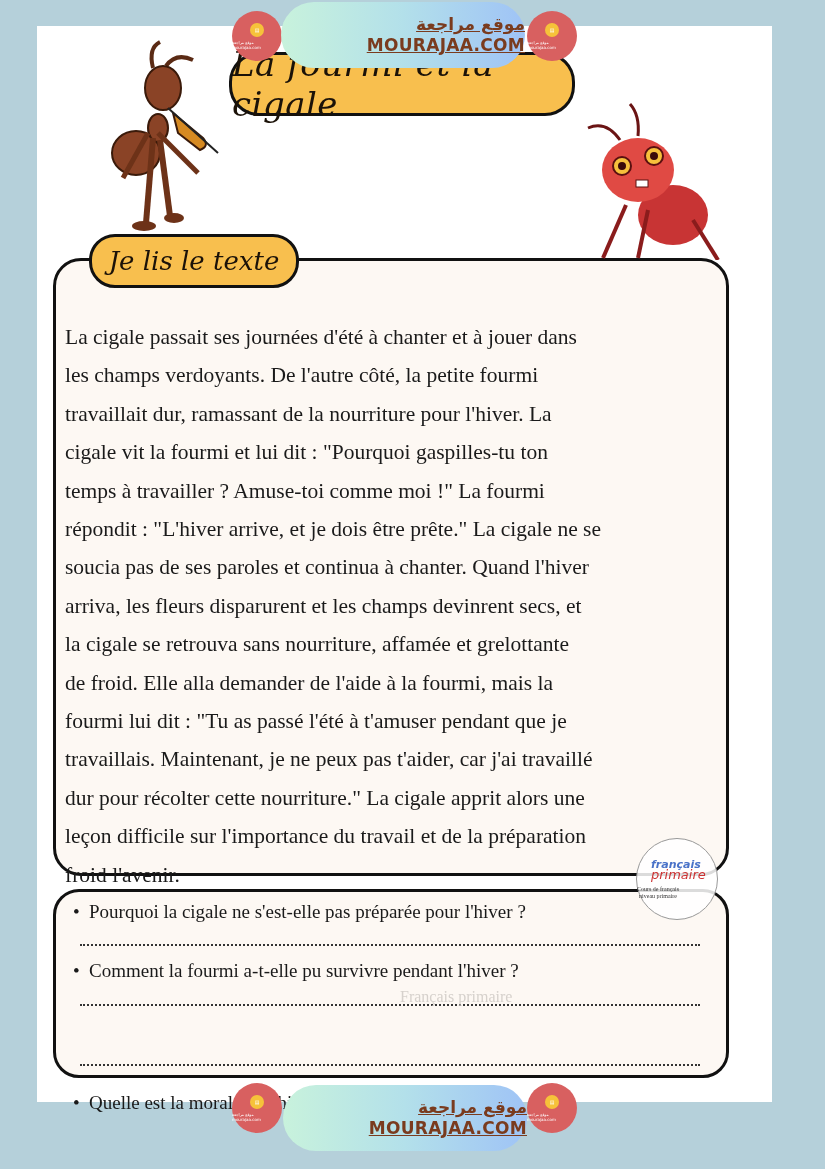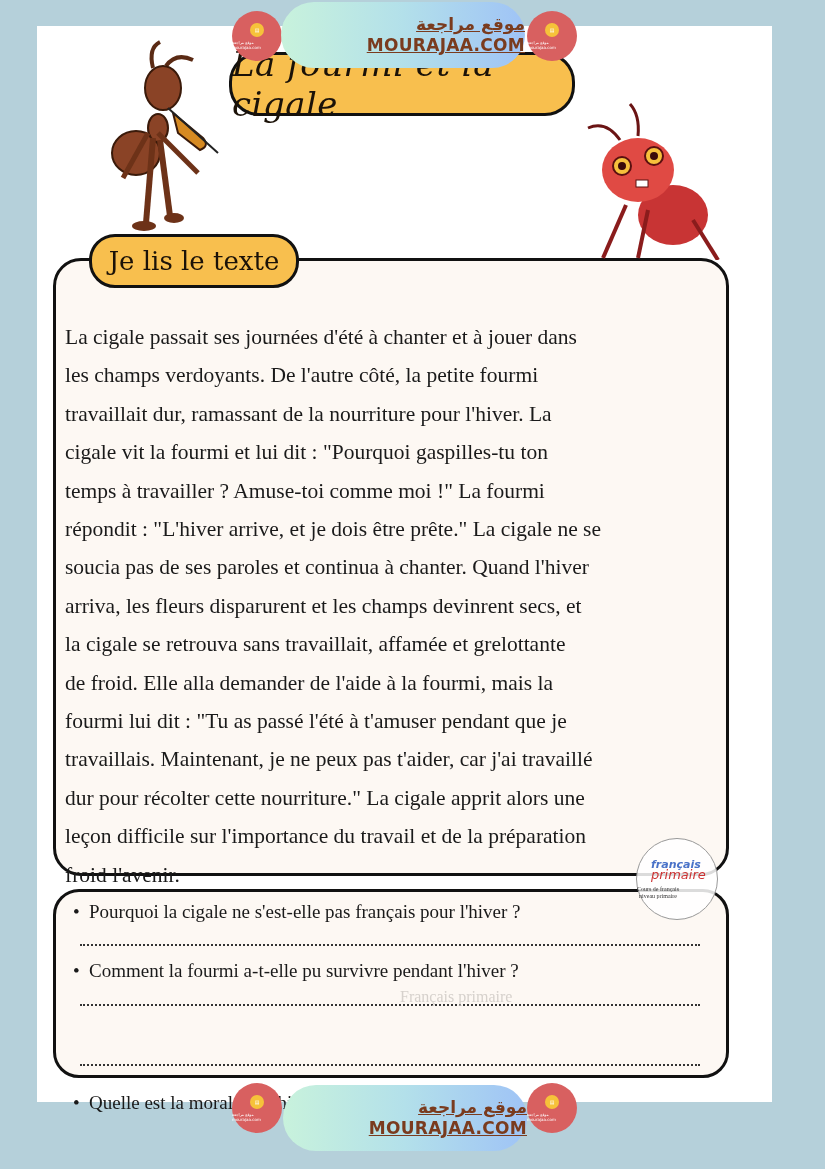--- a/index.html
+++ b/index.html
@@ -51,21 +51,21 @@
   .read-box {
     position:absolute; left:53px; top:258px; width:670px; height:612px;
     background:#fdf8f3; border:3px solid #111; border-radius:28px;
   }
   .section-pill {
     position:absolute; left:89px; top:234px; width:204px; height:48px;
     background:#f8bf4e; border:3px solid #111; border-radius:26px;
     display:flex; align-items:center; justify-content:center; z-index:2;
   }
   .section-pill span {
-    font-family:"DejaVu Serif", serif; font-size:26px; color:#1b1208;
+    font-family:"DejaVu Serif", serif; font-style:italic; font-size:26px; color:#1b1208;
   }
   .story {
     position:absolute; left:65px; top:285px; width:660px;
     font-family:"Liberation Serif", serif; font-size:21.5px; line-height:38.4px; color:#1a1a1a;margin-top:33px;
   }
   .story div { white-space:nowrap; }
 
   
   .q-box {
     position:absolute; left:53px; top:889px; width:670px; height:183px;
@@ -152,32 +152,32 @@
 </div>
 <div class="story">
   <div>La cigale passait ses journées d'été à chanter et à jouer dans</div>
   <div>les champs verdoyants. De l'autre côté, la petite fourmi</div>
   <div>travaillait dur, ramassant de la nourriture pour l'hiver. La</div>
   <div>cigale vit la fourmi et lui dit : "Pourquoi gaspilles-tu ton</div>
   <div>temps à travailler ? Amuse-toi comme moi !" La fourmi</div>
   <div>répondit : "L'hiver arrive, et je dois être prête." La cigale ne se</div>
   <div>soucia pas de ses paroles et continua à chanter. Quand l'hiver</div>
   <div>arriva, les fleurs disparurent et les champs devinrent secs, et</div>
-  <div>la cigale se retrouva sans travaillait, affamée et grelottante</div>
+  <div>la cigale se retrouva sans nourriture, affamée et grelottante</div>
   <div>de froid. Elle alla demander de l'aide à la fourmi, mais la</div>
   <div>fourmi lui dit : "Tu as passé l'été à t'amuser pendant que je</div>
   <div>travaillais. Maintenant, je ne peux pas t'aider, car j'ai travaillé</div>
   <div>dur pour récolter cette nourriture." La cigale apprit alors une</div>
   <div>leçon difficile sur l'importance du travail et de la préparation</div>
   <div>froid l'avenir.</div>
 </div>
 
 <div class="q-box"></div>
 <div class="q-item" style="top:901px;">
-  <span class="bullet">•</span><span>Pourquoi la cigale ne s'est-elle pas français pour l'hiver ?</span>
+  <span class="bullet">•</span><span>Pourquoi la cigale ne s'est-elle pas préparée pour l'hiver ?</span>
 </div>
 <div class="dots" style="top:944px;"></div>
 <div class="q-item" style="top:960px;">
   <span class="bullet">•</span><span>Comment la fourmi a-t-elle pu survivre pendant l'hiver ?</span>
 </div>
 <div class="dots" style="top:1004px;"></div>
 <div class="q-item" style="top:1071px;margin-top:21px;">
   <span class="bullet">•</span><span>Quelle est la morale de l'histoire ?</span>
 </div>
 <div class="dots" style="top:1064px;"></div>

